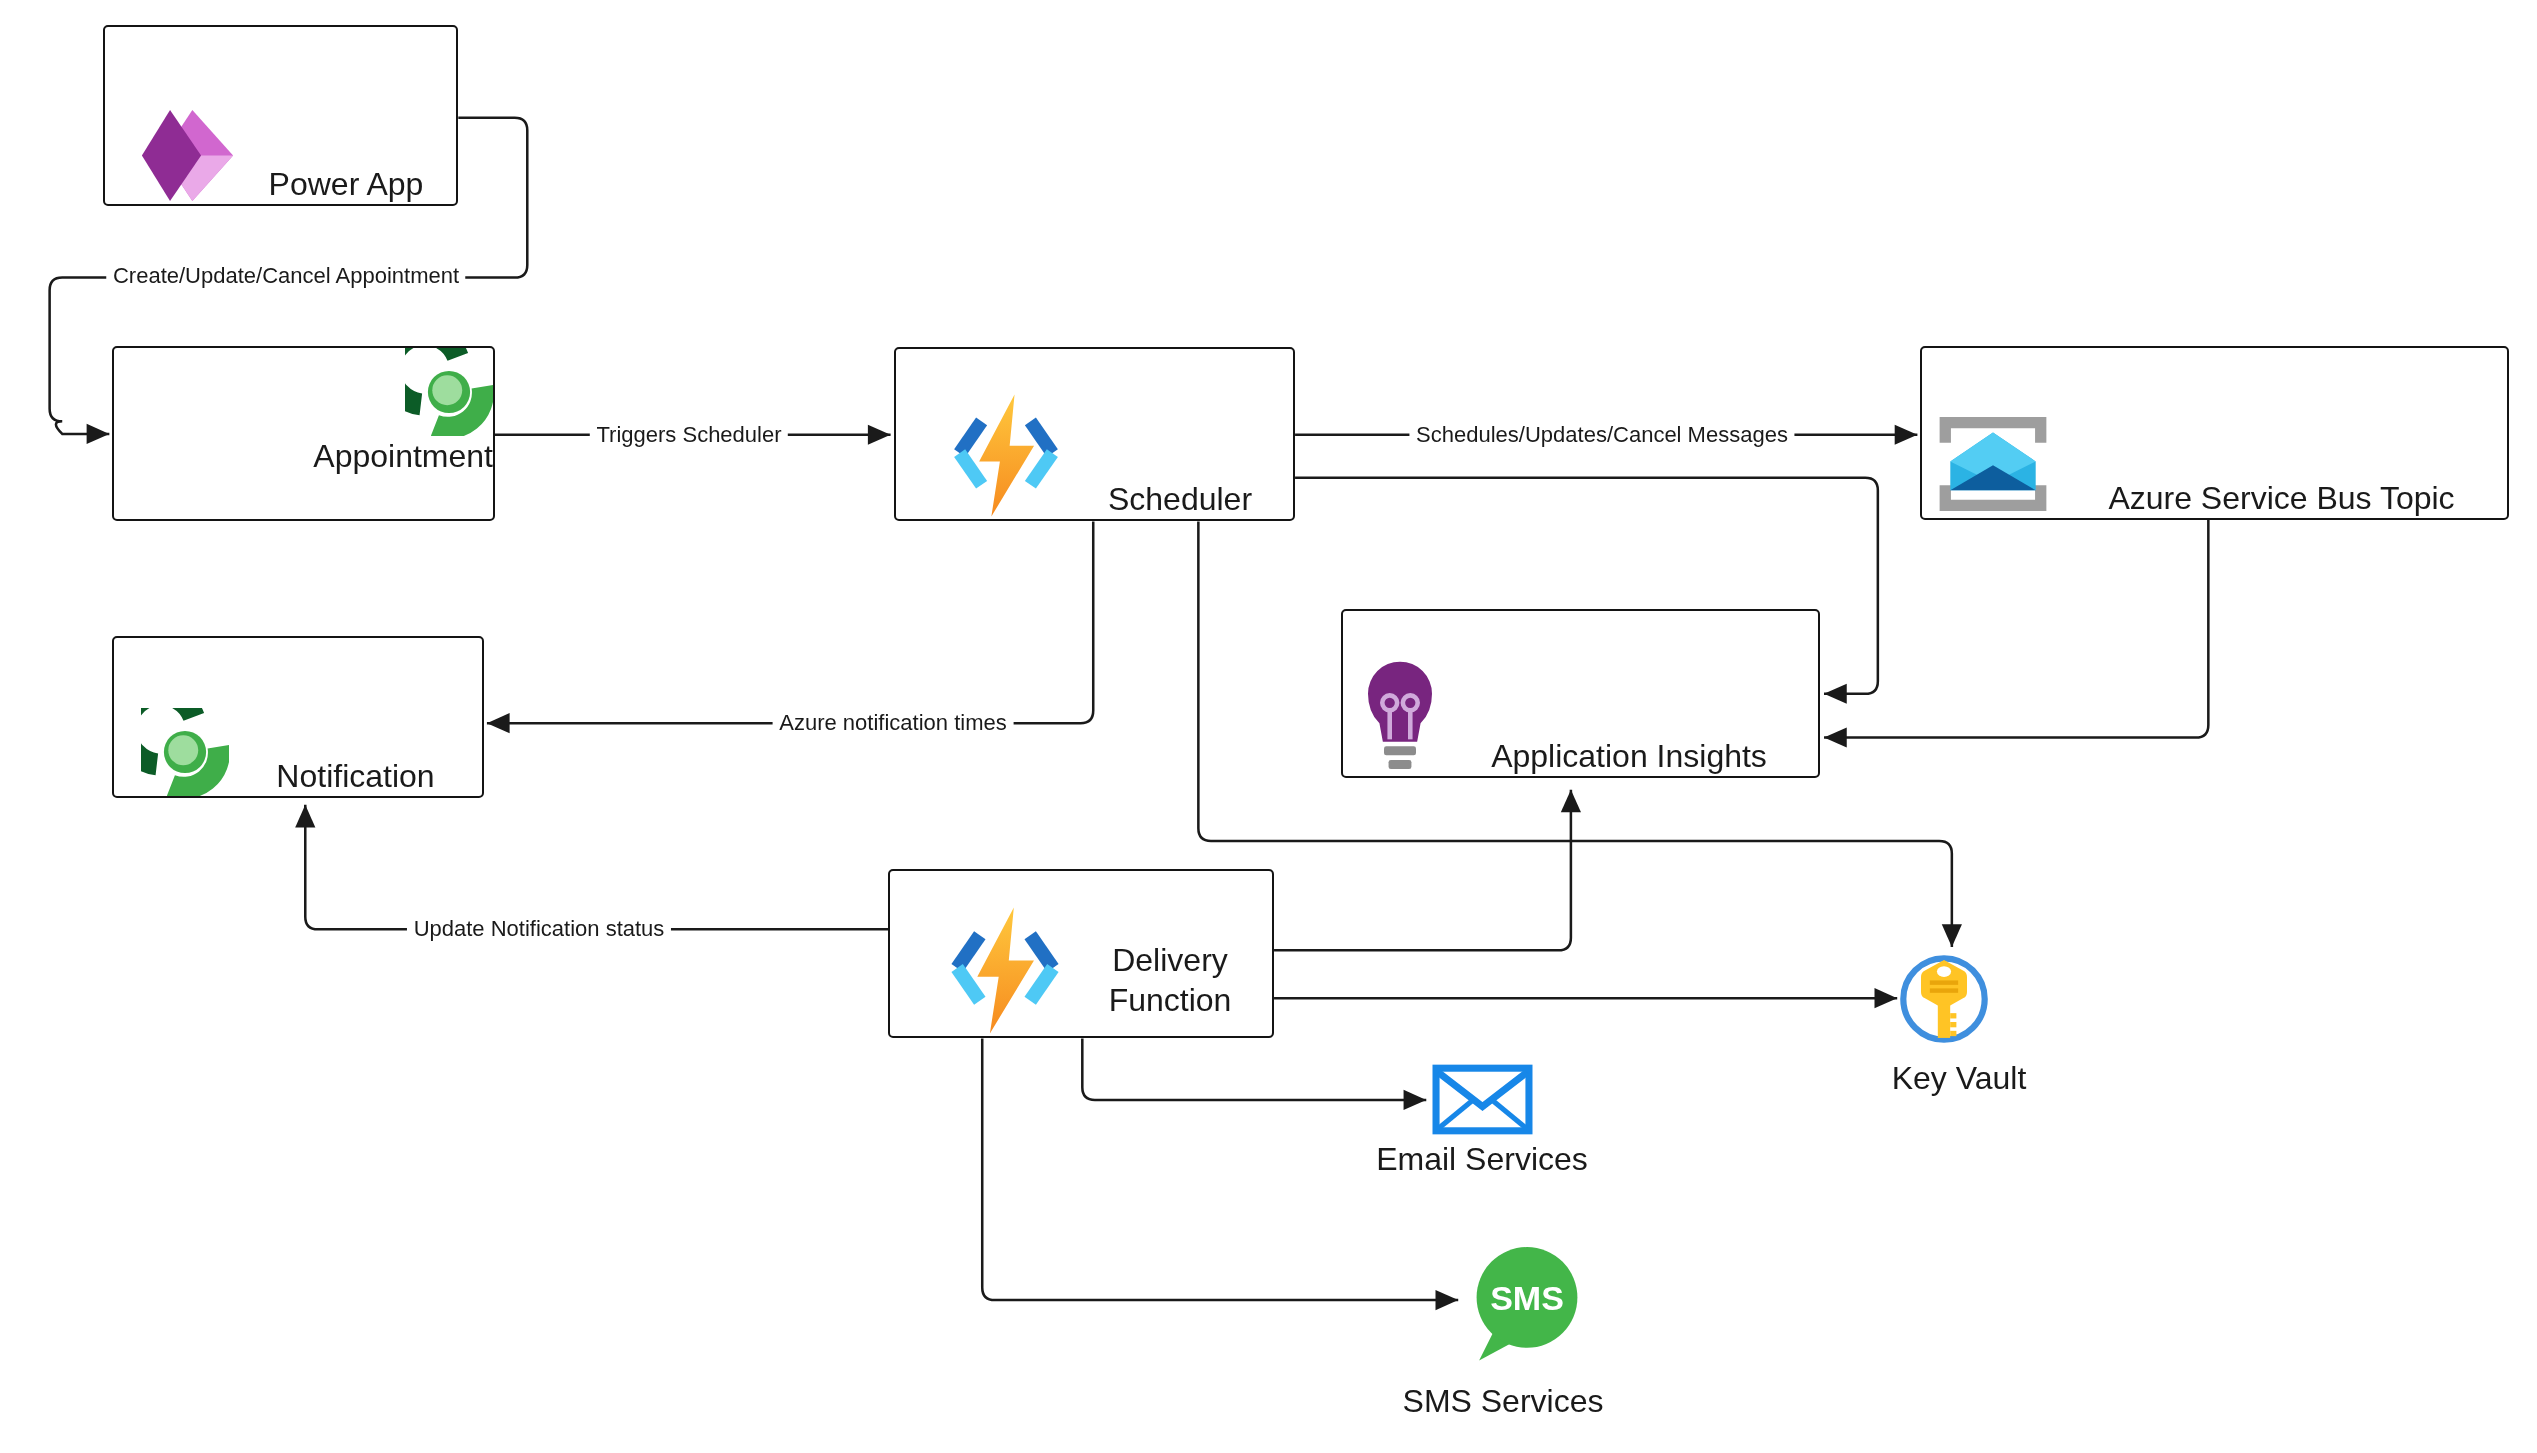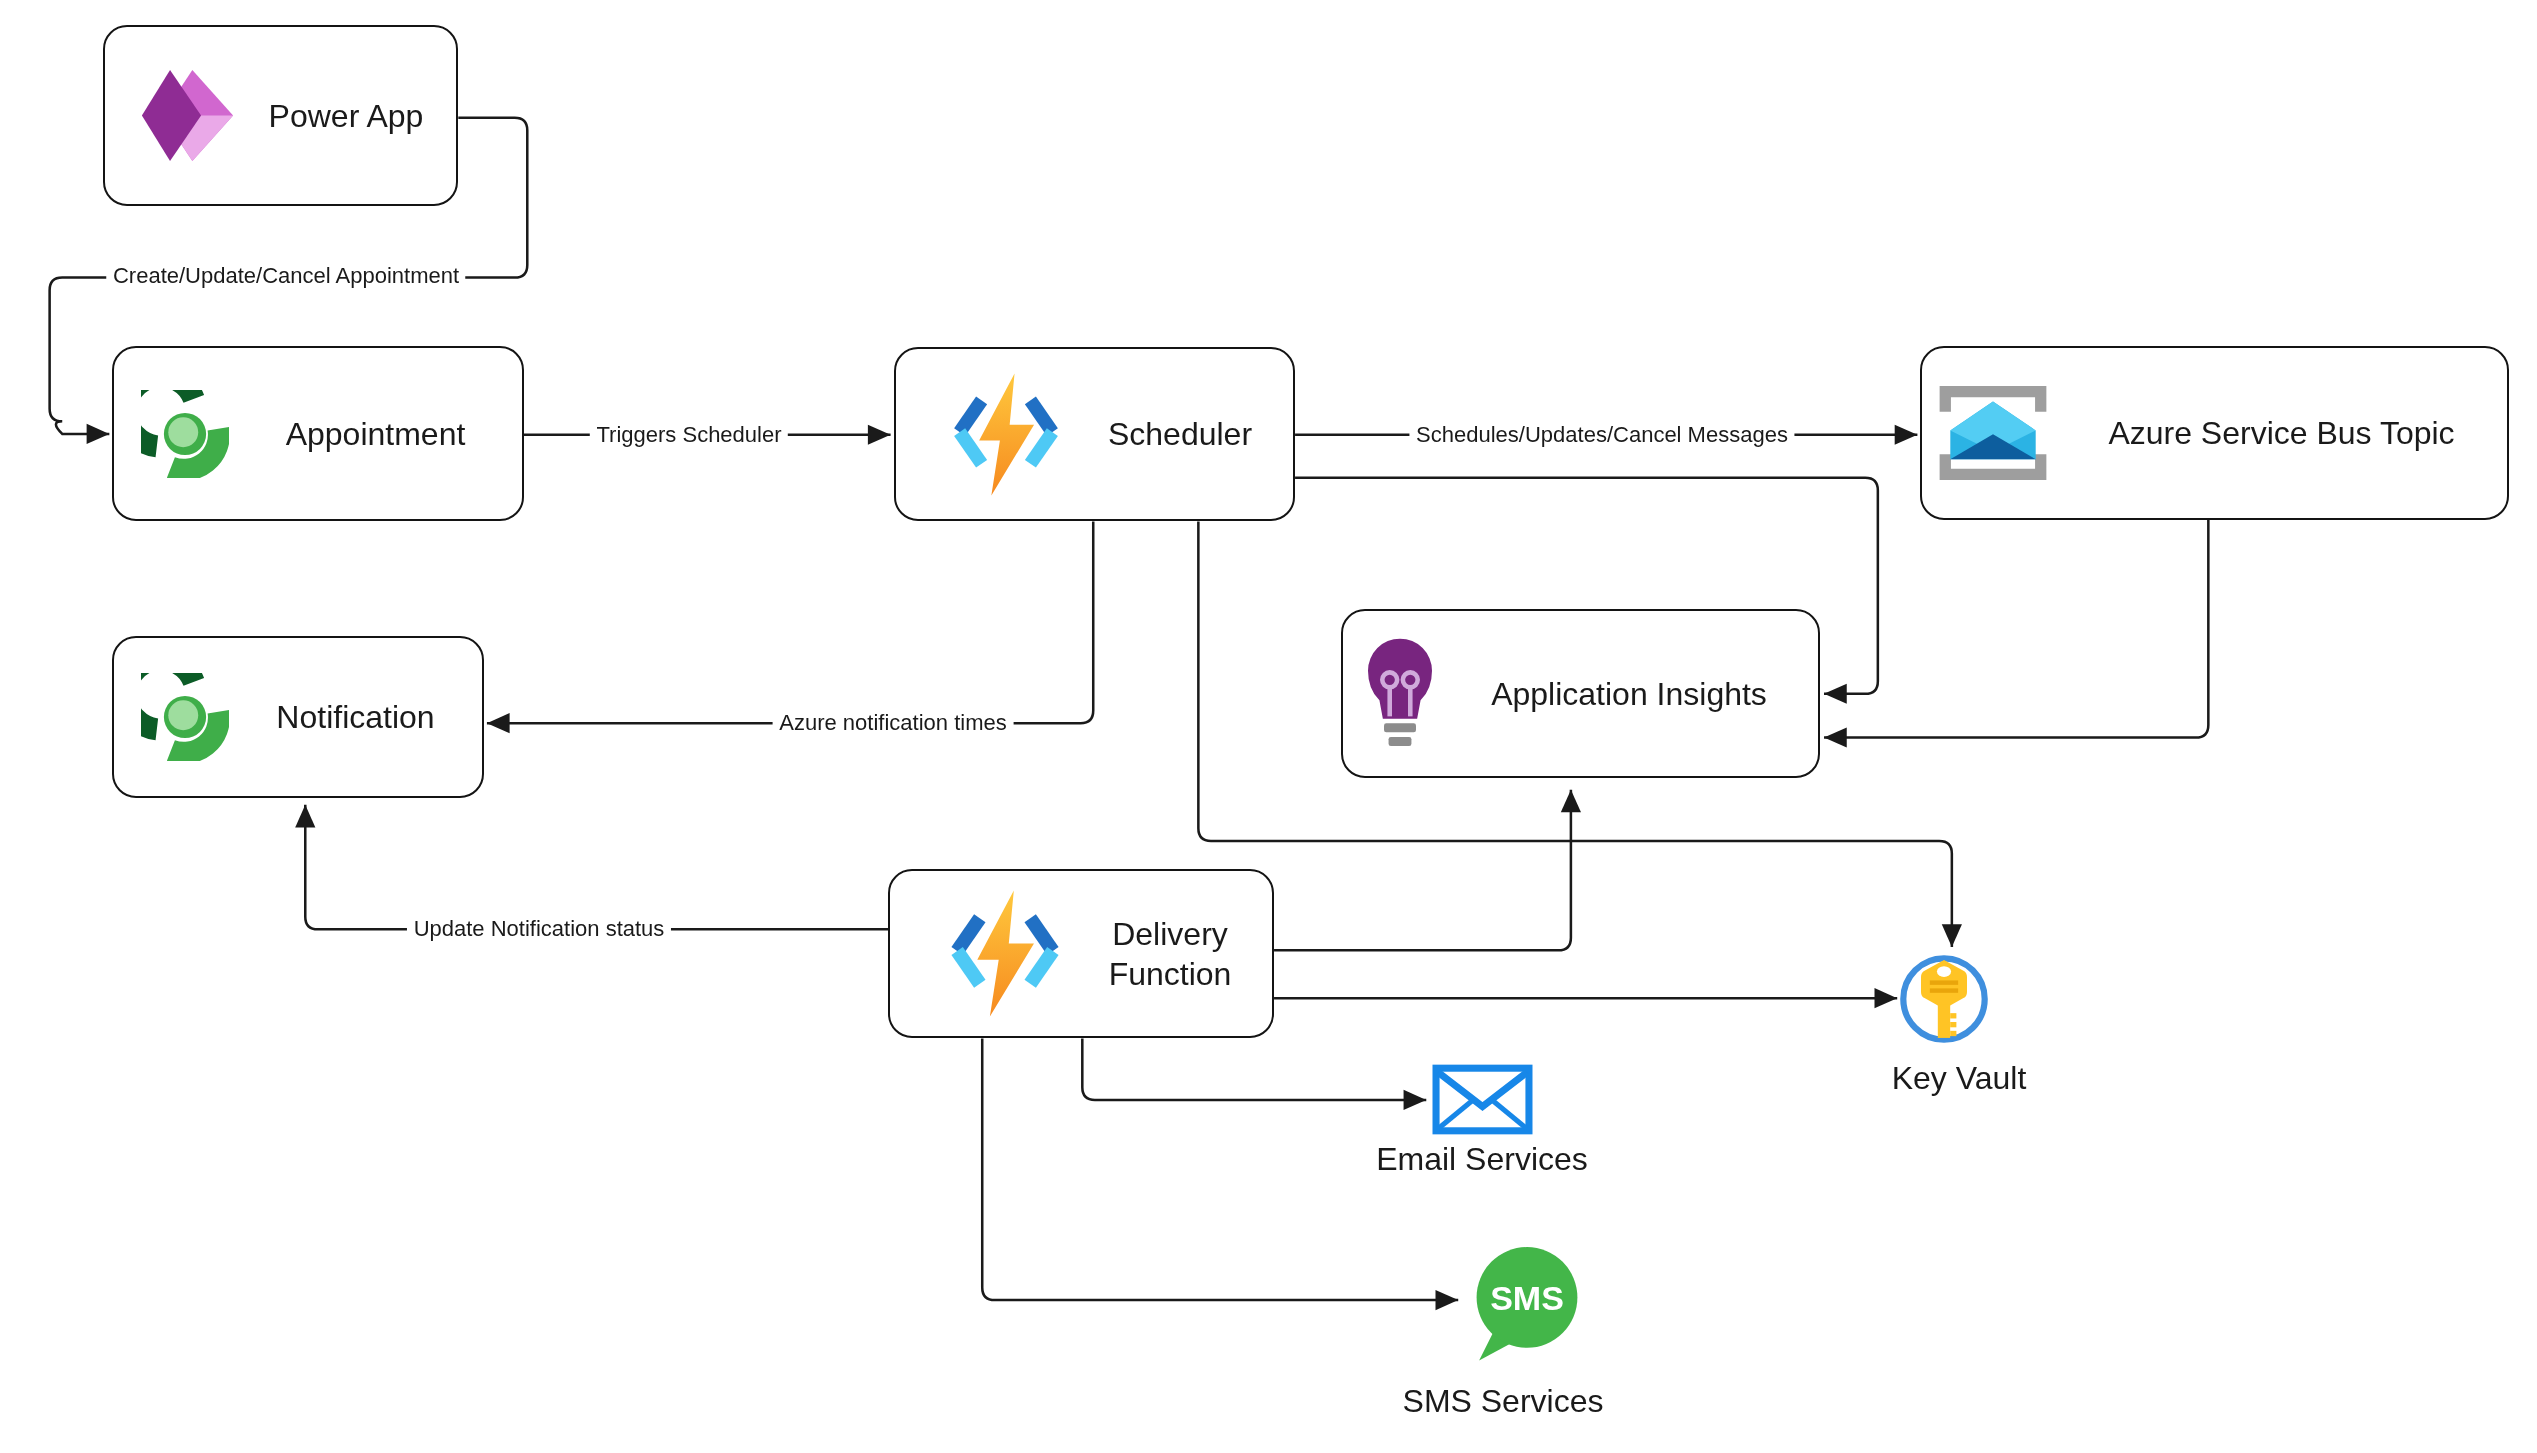--- a/index.html
+++ b/index.html
@@ -4,40 +4,40 @@
 <style>
   html,body{margin:0;padding:0;background:#ffffff;}
   .canvas{
     position:relative;width:2538px;height:1454px;background:#ffffff;
     font-family:"Liberation Sans", sans-serif;color:#1a1a1a;overflow:hidden;
   }
   svg.edges{position:absolute;left:0;top:0;width:2538px;height:1454px;}
   .edge{fill:none;stroke:#1a1a1a;stroke-width:3;}
   .node{
     position:absolute;box-sizing:border-box;background:#ffffff;
-    border:2.5px solid #141414;border-radius:24px;
-    display:flex;align-items:center;
+    border:2.5px solid #141414;border-radius:5px;
+    display:flex;align-items:flex-end;
   }
   .node .icon{flex:0 0 auto;display:block;}
   .node .nlabel{
     flex:1 1 auto;text-align:center;font-size:32px;line-height:1.25;color:#1a1a1a;
   }
   .edge-label{
     position:absolute;transform:translate(-50%,-50%);
     background:#ffffff;padding:0.8px 6.7px;white-space:nowrap;
     font-size:22px;color:#1a1a1a;
   }
   .float-label{
     position:absolute;transform:translate(-50%,-50%);
     white-space:nowrap;font-size:32px;color:#1a1a1a;
   }
   .float-icon{position:absolute;}
   
   #n-power{left:103px;top:25px;width:355px;height:181px;padding-left:34px;}
-  #n-appt{left:112px;top:346px;width:412px;height:175px;padding-left:27px;}
+  #n-appt{left:112px;top:346px;width:383px;height:175px;padding-left:27px;flex-direction:column;}
   #n-sched{left:894px;top:347px;width:401px;height:174px;padding-left:49px;}
   #n-sbus{left:1920px;top:346px;width:589px;height:174px;padding-left:8px;}
   #n-notif{left:112px;top:636px;width:372px;height:162px;padding-left:27px;}
   #n-ai{left:1341px;top:609px;width:479px;height:169px;padding-left:17px;}
   #n-df{left:888px;top:869px;width:386px;height:169px;padding-left:52px;}
   #df-label{max-width:168px;margin:16px auto;}
 </style>
 </head>
 <body>
 

